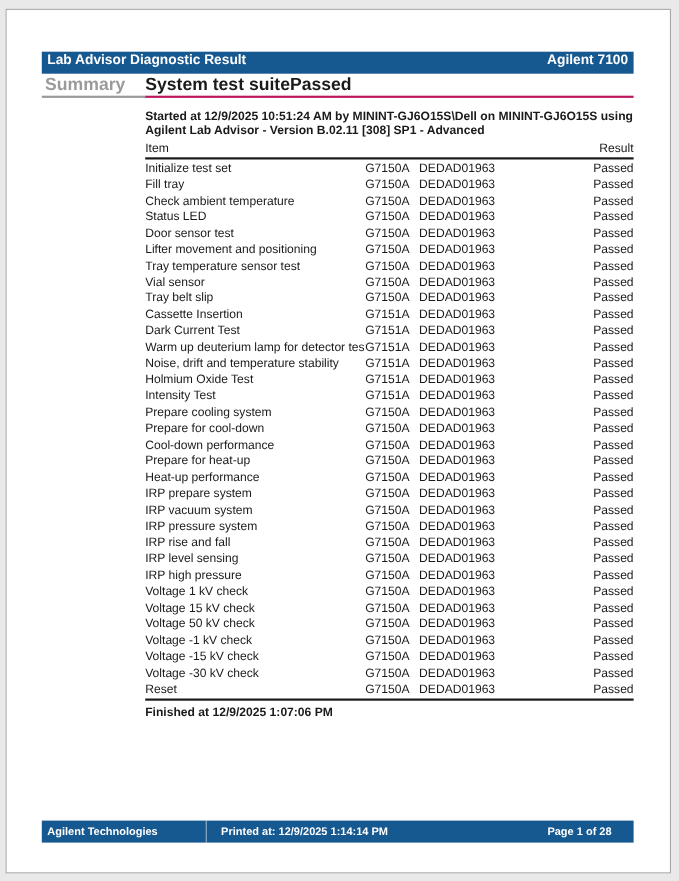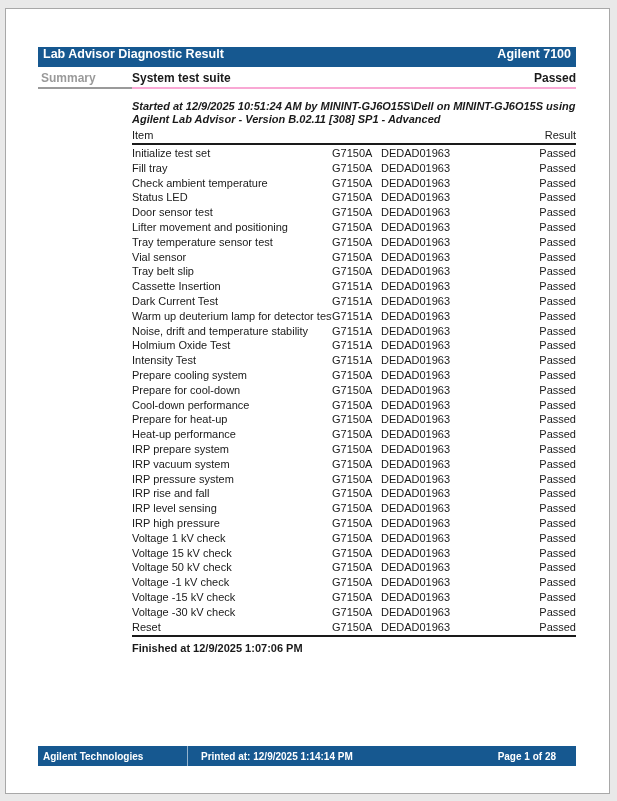--- a/index.html
+++ b/index.html
@@ -27,44 +27,42 @@
     display: flex; justify-content: space-between; align-items: flex-start;
     font-weight: bold; font-size: 12.5px;
     padding: 0 5px; box-sizing: border-box;
   }
   
   .summary-row {
     position: absolute;
     left: 32px; top: 59px;
     width: 538px; height: 21px;
     display: flex;
-    font-weight: bold; font-size: 12px;
+    font-weight: bold; font-size: 16px;
     color: #1a1a1a;
   }
   .summary-label {
     width: 94px;
     color: var(--gray, #9a9a9a);
     display: flex; align-items: center;
     border-bottom: 2px solid var(--gray, #9a9a9a);
     padding-left: 3px; box-sizing: border-box;
   }
   .summary-main {
     flex: 1;
-    display: flex; align-items: center; justify-content: space-between;
-    border-bottom: 2px solid #f9a8d4;
-    gap: 12px;
+    display: flex; align-items: center; 
+    border-bottom: 2px solid #be185d;
   }
   
   .started {
     position: absolute;
     left: 126px; top: 91px;
     width: 444px;
     font-weight: bold; font-size: 11px; line-height: 13px;
     color: #1a1a1a;
-    font-style: italic;
   }
   
   .table {
     position: absolute;
     left: 126px; top: 118px;
     width: 444px;
     font-size: 11px; color: #1a1a1a;
   }
   .thead {
     display: flex; justify-content: space-between;

